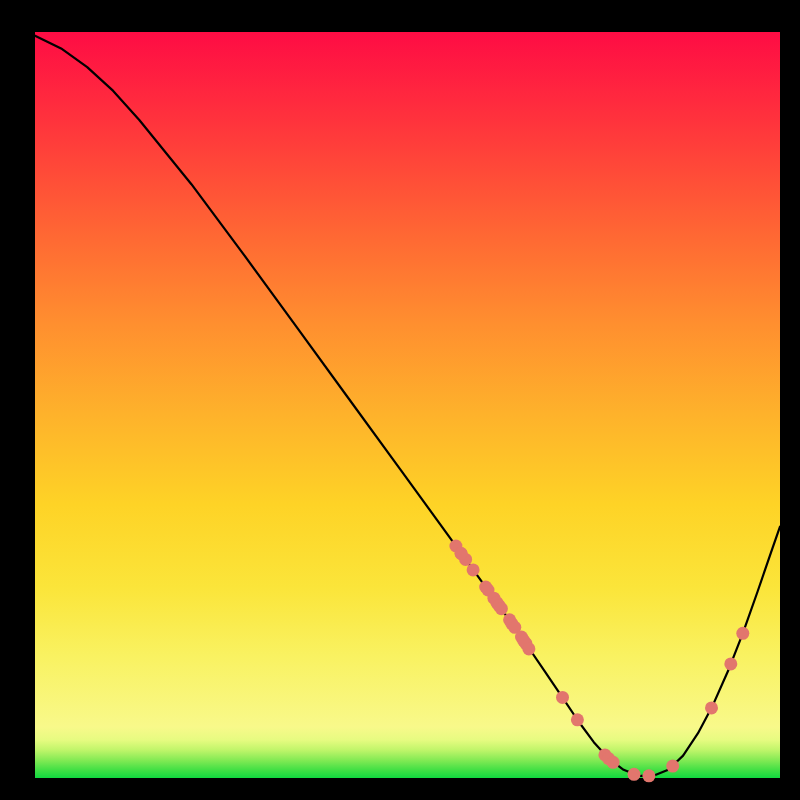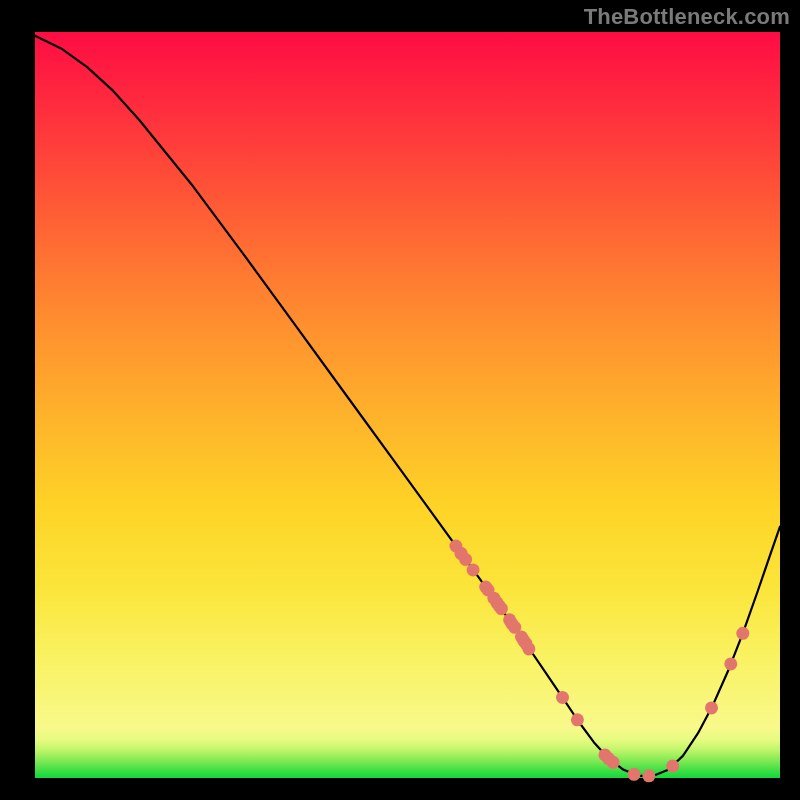--- a/index.html
+++ b/index.html
@@ -97,14 +97,13 @@
         <circle cx="613.1" cy="762.3" r="6.5" fill="#e2766d"></circle>
         <circle cx="634.0" cy="774.3" r="6.5" fill="#e2766d"></circle>
         <circle cx="648.9" cy="775.8" r="6.5" fill="#e2766d"></circle>
         <circle cx="672.7" cy="766.1" r="6.5" fill="#e2766d"></circle>
         <circle cx="711.5" cy="707.9" r="6.5" fill="#e2766d"></circle>
         <circle cx="730.8" cy="663.9" r="6.5" fill="#e2766d"></circle>
         <circle cx="742.8" cy="633.3" r="6.5" fill="#e2766d"></circle>
       </g>
   </svg>
 
-  <div class="watermark">TheBottleneck.com</div>
 </div>
 
 </body></html>

